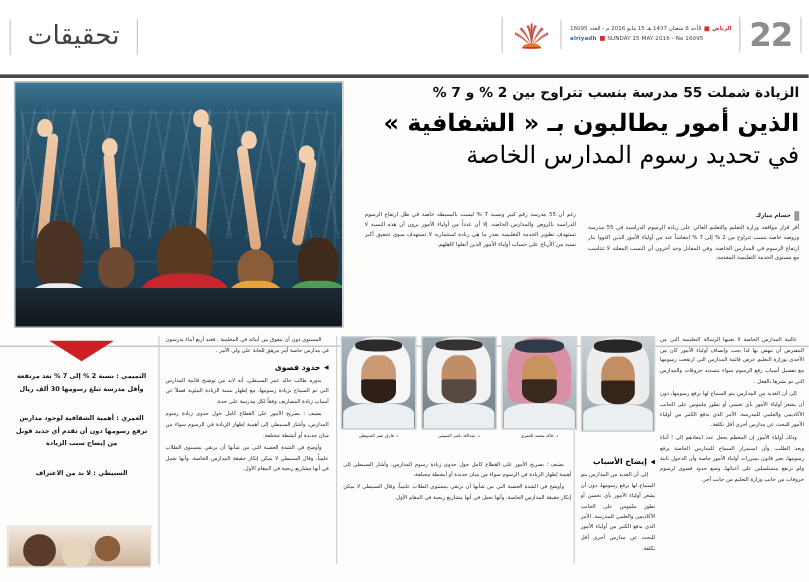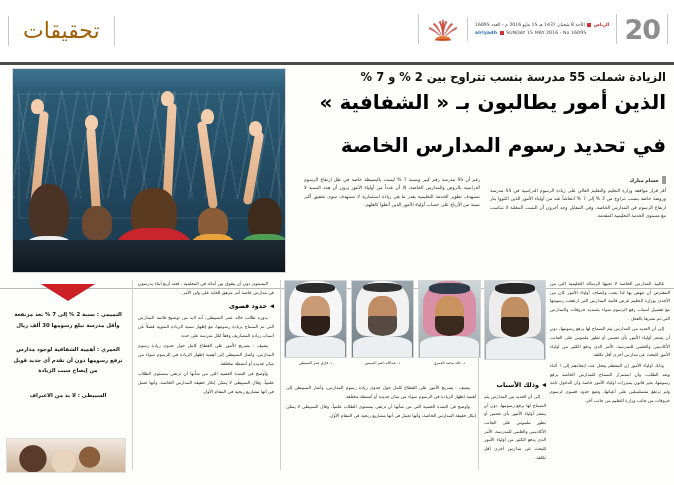--- a/index.html
+++ b/index.html
@@ -51,21 +51,21 @@
     display:inline-block; width:4px;height:4px;background:#cf3030;
     margin:0 1px; vertical-align:middle;
   }
   .sunlogo { width:34px; height:26px; display:block; }
 
   .mast-left {
     position:absolute; left:8px; top:16px;
     display:flex; align-items:center; gap:14px; direction:rtl;
   }
   .section-title {
-    font-size:22px; color:#a16207; font-weight:normal;
+    font-size:22px; color:#404040; font-weight:normal;
     font-family:"DejaVu Sans",sans-serif; line-height:1;
   }
 
   .mast-hr {
     position:absolute; top:62px; left:0; width:674px; height:3px;
     background:#4a4a4a;
   }
 
   
   .topblock { position:absolute; top:68px; left:0; width:674px; height:218px; }
@@ -124,22 +124,22 @@
   }
   .kicker {
     font-size:11.5px; font-weight:bold; color:#101010;
     line-height:1.3; margin-bottom:4px; letter-spacing:-0.2px;
   }
   .headline1 {
     font-size:20px; font-weight:bold; color:#000; line-height:1.32;
     letter-spacing:-0.3px;
   }
   .headline2 {
-    font-size:20px; font-weight:bold; color:#000; line-height:1.32;
-    letter-spacing:-0.3px; margin-top:17px;
+    font-size:20px; font-weight:normal; color:#000; line-height:1.32;
+    letter-spacing:-0.3px; margin-top:1px;
   }
 
   
   .lead-wrap {
     position:absolute; right:8px; top:108px; width:372px;
     display:flex; direction:rtl; gap:10px;
   }
   .lead-col { width:176px; direction:rtl; }
   .byline {
     display:flex; align-items:center; gap:3px; direction:rtl;
@@ -265,21 +265,21 @@
   <div class="masthead">
 
     <div class="mast-left">
       <span class="rule-v"></span>
       <span class="section-title">تحقيقات</span>
       <span class="rule-v"></span>
     </div>
 
     <div class="mast-right">
       <span class="rule-v"></span>
-      <span class="pagenum">20</span>
+      <span class="pagenum">22</span>
       <span class="rule-v"></span>
 
       <div class="mast-dates">
         <div class="mast-line-ar">
           <span class="tag">الرياض</span>
           <span class="mast-flag"></span>
           <span>الأحد 8 شعبان 1437 هـ 15 مايو 2016 م - العدد 16095</span>
         </div>
         <div class="mast-line-en">
           <span class="tag">alriyadh</span>
@@ -472,19 +472,19 @@
 
     <div class="col" style="left:550px;width:120px;">
       <p>غالبية المدارس الخاصة لا تعنيها الرسالة التعليمية التي من المفترض أن تنهض بها لذا يجب وإنصاف أولياء الأمور كان من الأجدى بوزارة التعليم عرض قائمة المدارس التي ارتفعت رسومها مع تفصيل أسباب رفع الرسوم سواء بتسديد خروقات والمدارس التي تم نشرها بالفعل .</p>
       <p>إلى أن العديد من المدارس يتم السماح لها برفع رسومها، دون أن يشعر أولياء الأمور بأي تحسن أو تطور ملموس على الجانب الأكاديمي والعلمي للمدرسة، الأمر الذي يدفع الكثير من أولياء الأمور للبحث عن مدارس أخرى أقل تكلفة.</p>
       <p>وذلك أولياء الأمور إن المعظم يجعل عدد ابتعادهم إلى ! أثناء وبعد الطلب، وأن استمرار السماح للمدارس الخاصة برفع رسومها، بغير قانون بمبررات أولياء الأمور خاصة وأن الدخول ثابتة ولم ترتفع متسلسلين على أعبائها، وضع حدود قصوى لرسوم خروقات من جانب وزارة التعليم من جانب آخر.</p>
     </div>
 
     <div class="col" style="left:484px;width:62px;top:96px;">
       <div class="colhead">
         <span class="dot"></span>
-        <span>وذلك الأسباب</span>
+        <span>إيضاح الأسباب</span>
       </div>
       <p>إلى أن العديد من المدارس يتم السماح لها برفع رسومها، دون أن يشعر أولياء الأمور بأي تحسن أو تطور ملموس على الجانب الأكاديمي والعلمي للمدرسة، الأمر الذي يدفع الكثير من أولياء الأمور للبحث عن مدارس أخرى أقل تكلفة.</p>
     </div>
 
   </div>
 </div>
 
 </body></html>

